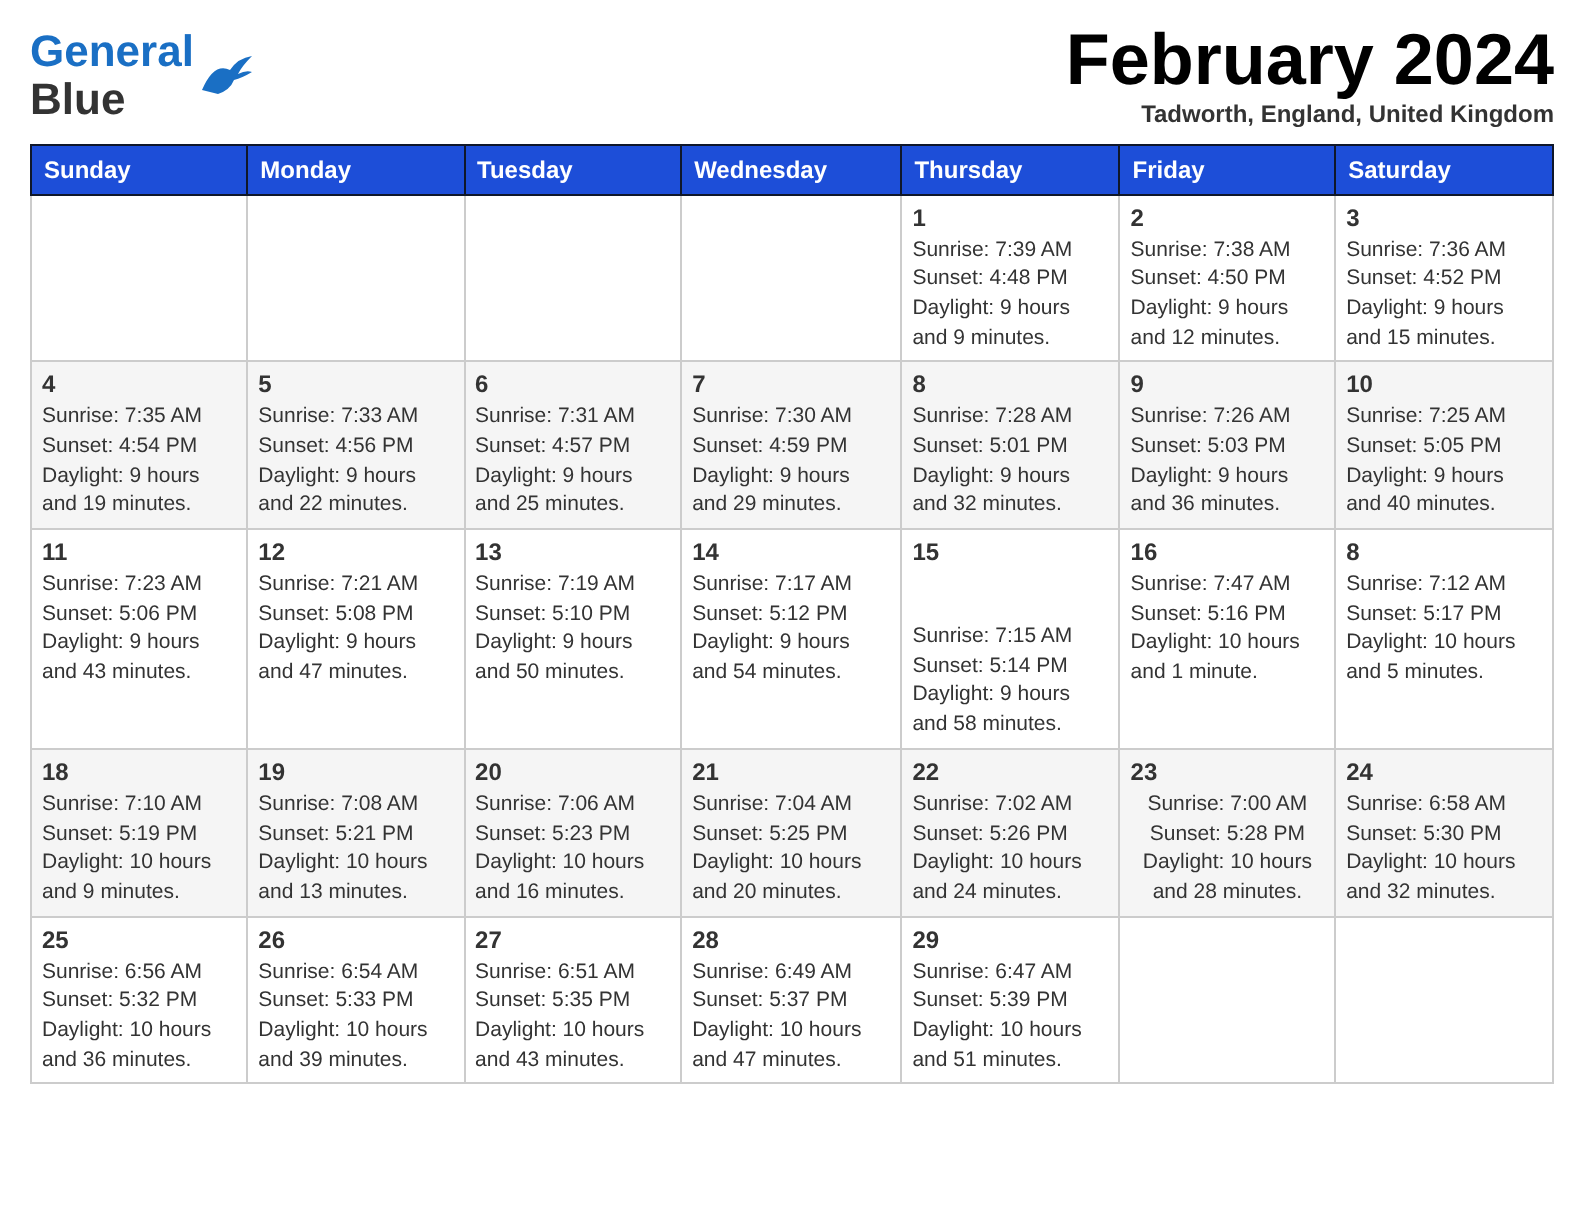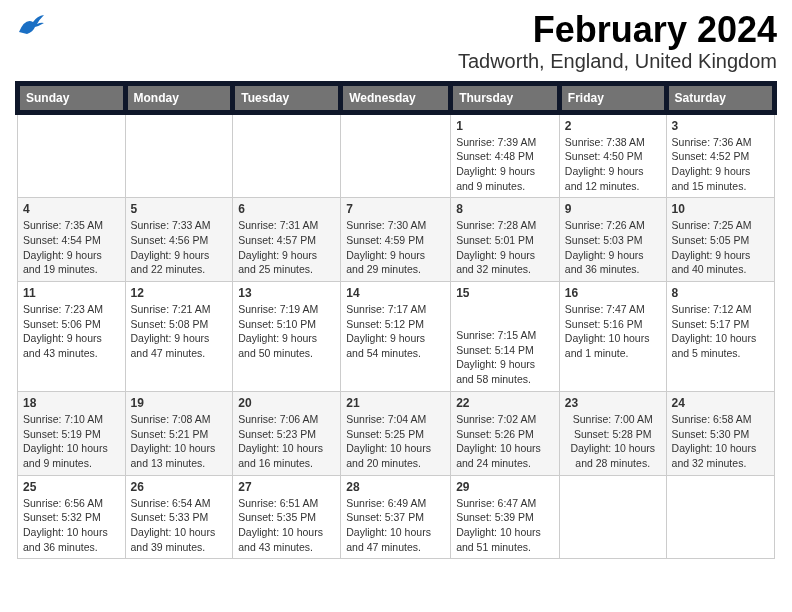--- a/index.html
+++ b/index.html
@@ -36,37 +36,37 @@
     .title-area {
       text-align: right;
     }
     .month-title {
       font-size: 36px;
       font-weight: bold;
       color: #000000;
       line-height: 1.1;
     }
     .location-title {
-      font-size: 20px;
+      font-size: 12px;
       color: #333;
-      font-weight: normal;
+      font-weight: bold;
     }
     .calendar-table {
       width: 100%;
       border-collapse: collapse;
       font-size: 11px;
     }
     .calendar-table th {
-      background-color: #737373;
+      background-color: #1d4ed8;
       color: #fff;
       text-align: left;
       padding: 5px 6px;
       font-size: 12px;
       font-weight: bold;
-      border: 5px solid #0f172a;
+      border: 1px solid #0f172a;
     }
     .calendar-table td {
       border: 1px solid #ccc;
       vertical-align: top;
       padding: 4px 5px;
       width: 113px;
       min-height: 80px;
       height: 80px;
       background: #fff;
     }
@@ -90,20 +90,26 @@
     }
     tr:nth-child(even) .empty-cell {
       background: #f5f5f5 !important;
     }
   </style>
 </head>
 <body>
 
 <div class="header-area">
   <div class="logo">
+    <div>
+      <div class="logo-text">
+        <span>General</span><br>
+        <span style="color:#333;">Blue</span>
+      </div>
+    </div>
     <svg class="logo-bird" viewBox="0 0 28 22" xmlns="http://www.w3.org/2000/svg">
       <path d="M2,18 Q8,4 16,8 Q20,2 27,1 Q22,6 20,10 Q24,8 27,9 Q22,12 18,13 Q16,18 10,20 Z" fill="#1a6fc4"></path>
     </svg>
   </div>
   <div class="title-area">
     <div class="month-title">February 2024</div>
     <div class="location-title">Tadworth, England, United Kingdom</div>
   </div>
 </div>
 

